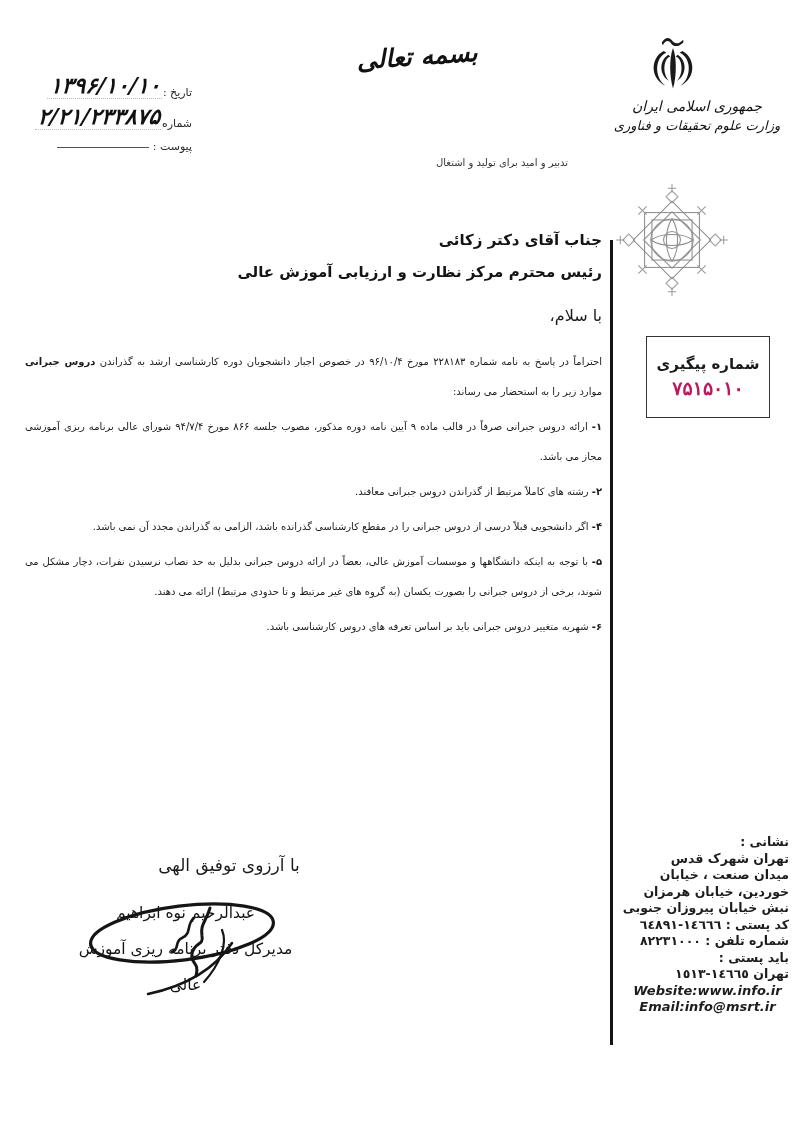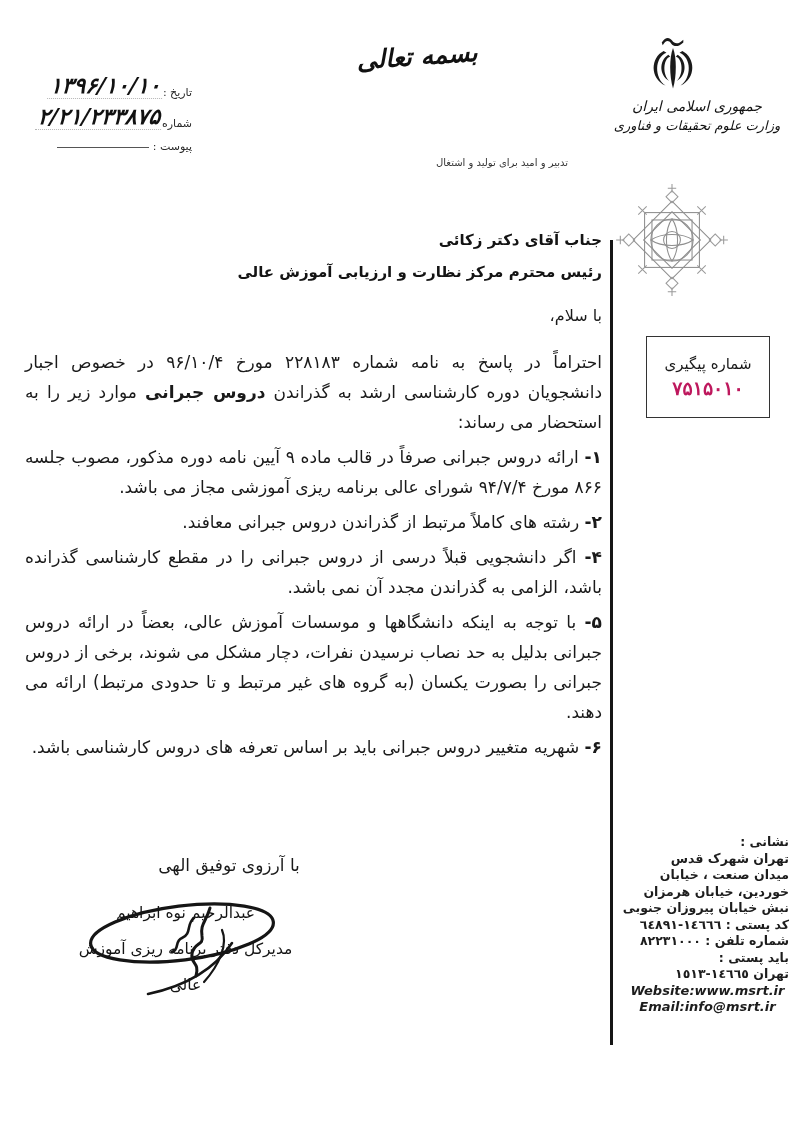--- a/index.html
+++ b/index.html
@@ -43,32 +43,32 @@
   
   .ornament{position:absolute;top:180px;left:614px;width:116px;height:120px;}
   
   .vrule{position:absolute;left:610px;top:240px;width:3px;height:805px;background:#151515;}
   
   .trackbox{
     position:absolute;left:646px;top:336px;width:122px;height:80px;
     border:1.5px solid #333;direction:rtl;text-align:center;
     display:flex;flex-direction:column;justify-content:center;gap:4px;
   }
-  .track-label{font-size:15px;color:#1a1a1a;}
+  .track-label{font-size:15px;color:#1a1a1a;font-weight:bold;}
   .track-num{font-family:"DejaVu Serif",serif;font-weight:bold;font-size:19px;
              letter-spacing:2px;color:#be185d;}
   
   .recipient{position:absolute;left:25px;top:224px;width:577px;direction:rtl;text-align:right;}
   .recipient .r1,.recipient .r2{font-weight:bold;font-size:15px;line-height:32px;color:#141414;}
   .salutation{margin-top:18px;font-size:16px;color:#1a1a1a;}
   
   .body-text{
     position:absolute;left:25px;top:347px;width:577px;
     direction:rtl;text-align:justify;
-    font-size:17px;line-height:30px;color:#1a1a1a;
+    font-size:10px;line-height:30px;color:#1a1a1a;
   }
   .body-text p{margin:0 0 5px 0;}
   .b{font-weight:bold;}
   
   .closing{position:absolute;left:139px;top:855px;width:180px;text-align:center;
            direction:rtl;font-size:17px;color:#1a1a1a;}
   .sigblock{position:absolute;left:78px;top:895px;width:215px;text-align:center;
             direction:rtl;font-size:15.5px;line-height:36px;color:#141414;}
   .sig-svg{position:absolute;left:82px;top:888px;width:215px;height:110px;pointer-events:none;}
   
@@ -192,17 +192,17 @@
   <div class="sidebar">
     <div class="row">نشانی :</div>
     <div class="row">تهران شهرک قدس</div>
     <div class="row">میدان صنعت ، خیابان</div>
     <div class="row">خوردین، خیابان هرمزان</div>
     <div class="row">نبش خیابان پیروزان جنوبی</div>
     <div class="row"><span>کد پستی :</span> <span class="ltr">١٤٦٦٦-٦٤٨٩١</span></div>
     <div class="row"><span>شماره تلفن :</span> <span class="ltr">٨٢٢٣١٠٠٠</span></div>
     <div class="row">باید پستی :</div>
     <div class="row"><span>تهران</span> <span class="ltr">١٤٦٦٥-١٥١٣</span></div>
-    <div class="row weblink">Website:www.msrt.ir</div>
+    <div class="row weblink">Website:www.info.ir</div>
     <div class="row weblink">Email:info@msrt.ir</div>
   </div>
 
 </div>
 
 </body></html>

